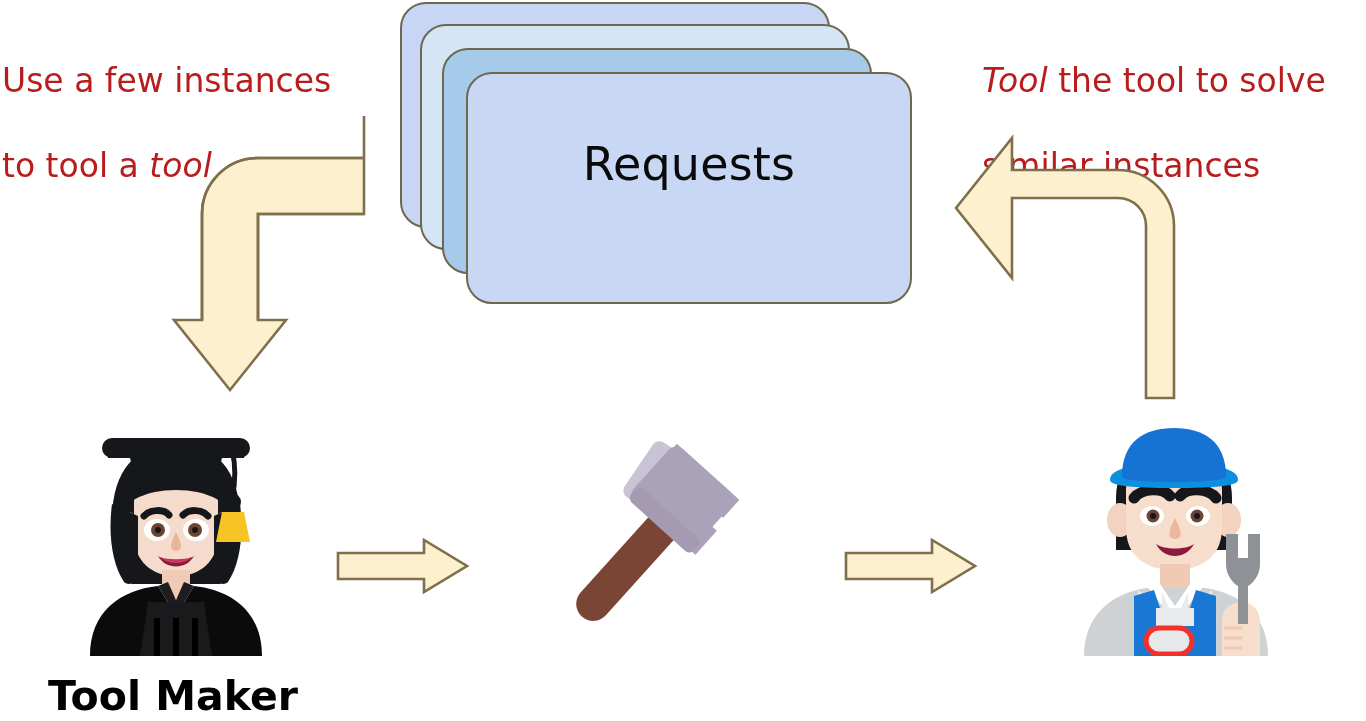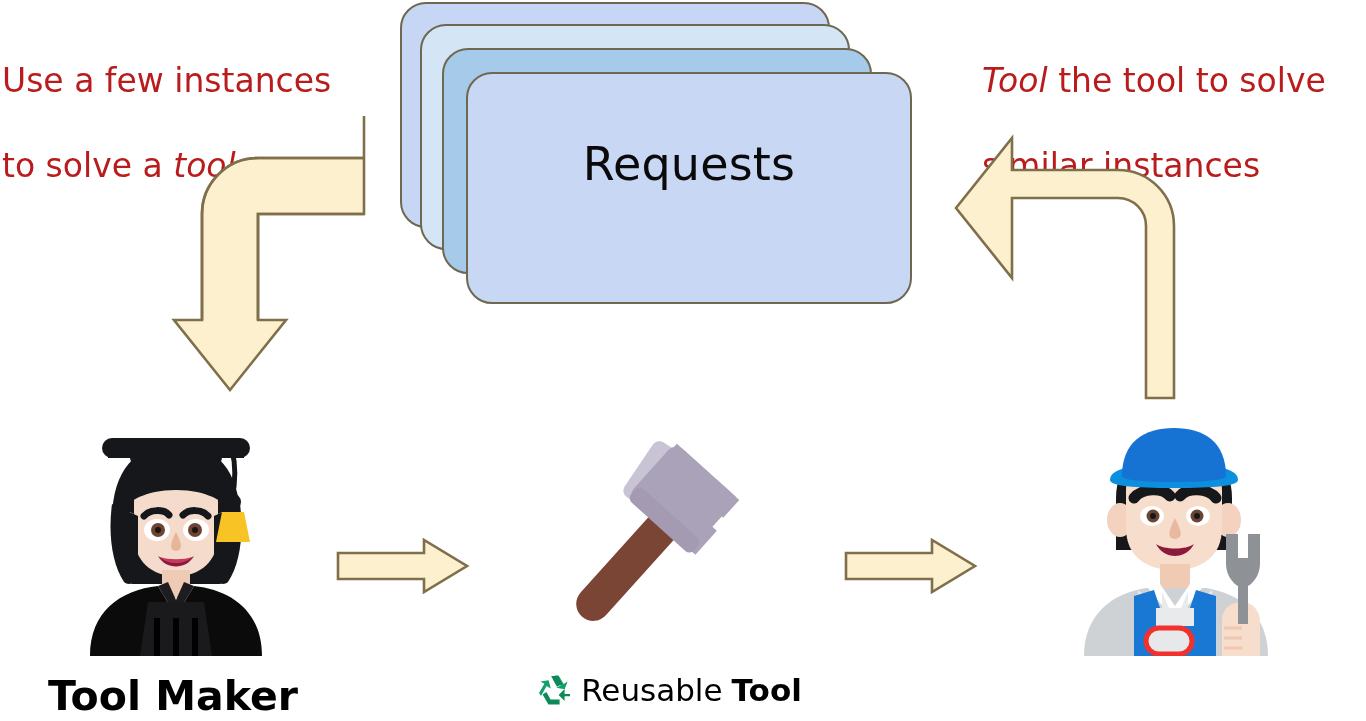--- a/index.html
+++ b/index.html
@@ -115,21 +115,21 @@
   #label-reusable-tool .bold  { font-weight: 700; }
   #recycle-icon { display: block; }
 </style>
 </head>
 <body>
 
 <div id="canvas">
 
   <div class="caption" id="caption-left">
     <span>Use a few instances</span><br>
-    <span>to solve a </span><span class="em">tool</span>
+    <span>to tool a </span><span class="em">tool</span>
   </div>
 
   <div class="caption" id="caption-right">
     <span class="em">Tool</span><span> the tool to solve</span><br>
     <span>similar instances</span>
   </div>
 
   <div id="requests-stack">
     <div class="req-card" id="req-card-4"></div>
     <div class="req-card" id="req-card-3"></div>
@@ -311,28 +311,15 @@
       <path d="M 148,204 L 166,204 M 148,214 L 166,214 M 148,224 L 166,224" stroke="#eec8b0" stroke-width="3" fill="none"></path>
 
       <path d="M 150,110 L 162,110 L 162,134 L 172,134 L 172,110 L 184,110 L 184,140
                C 184,152 176,160 172,162 L 172,200 L 162,200 L 162,162
                C 158,160 150,152 150,140 Z" fill="#8e9296"></path>
     </svg>
   </div>
 
   <div class="bottom-label" id="label-tool-maker">Tool Maker</div>
 
-  <div id="label-reusable-tool">
-    <span>
-      <svg id="recycle-icon" width="34" height="32" viewBox="0 0 34 32" xmlns="http://www.w3.org/2000/svg">
-        <path d="M 16.8,1.4 L 22.6,11.4 L 18.4,13.8 L 26.6,15.2 L 29.6,7.6 L 25.6,10.0 L 20.6,1.4 Z" fill="#14a06a"></path>
-        <path d="M 3.0,22.0 L 8.6,12.0 L 12.8,14.4 L 10.6,6.2 L 2.4,7.4 L 6.4,9.8 L 1.0,19.0 Z" fill="#14a06a"></path>
-        <path d="M 32.0,20.0 L 26.6,20.0 L 26.6,15.0 L 20.6,21.0 L 26.6,27.0 L 26.6,22.2 L 32.0,22.2 Z" fill="#0e8a58"></path>
-        <path d="M 4.6,20.4 L 10.4,30.6 L 21.6,30.6 L 21.6,25.6 L 12.6,25.6 L 8.4,18.0 Z" fill="#0e8a58"></path>
-        <path d="M 13.2,2.0 L 20.0,2.0 L 24.4,10.0 L 19.0,12.8 L 15.4,6.6 Z" fill="#0e8a58"></path>
-      </svg>
-    </span>
-    <span class="light">Reusable</span>
-    <span class="bold">Tool</span>
-  </div>
 
 
 </div>
 
 </body></html>

